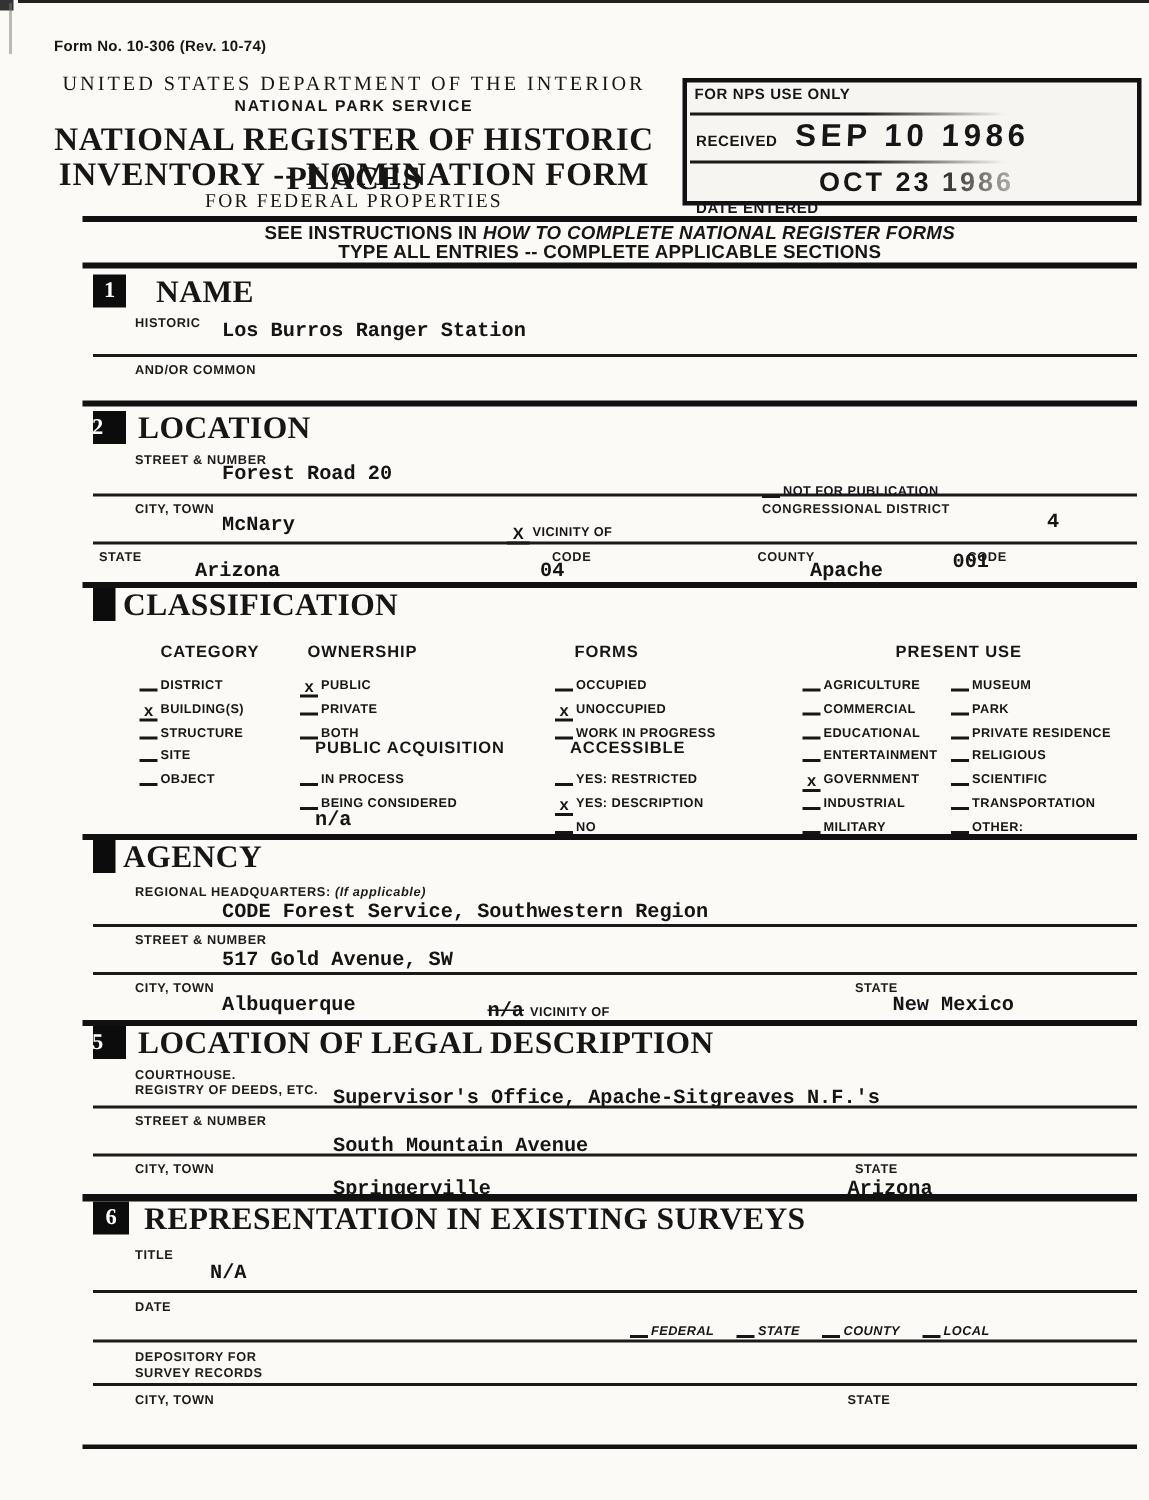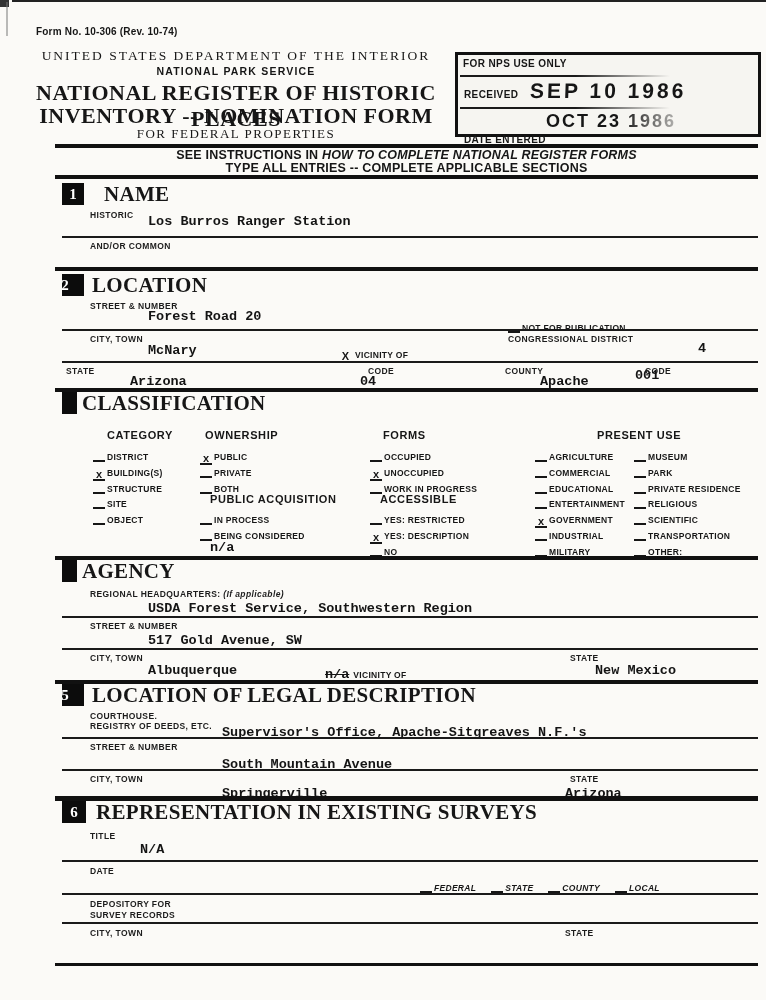--- a/index.html
+++ b/index.html
@@ -167,21 +167,21 @@
     <div class="citem"><span class="mk"></span><span class="clbl">RELIGIOUS</span></div>
     <div class="citem"><span class="mk"></span><span class="clbl">SCIENTIFIC</span></div>
     <div class="citem"><span class="mk"></span><span class="clbl">TRANSPORTATION</span></div>
     <div class="citem"><span class="mk"></span><span class="clbl">OTHER:</span></div>
   </div>
 <div class="thick" style="top:556px;"></div>
 
 <div class="numbox slim" style="left:62px;top:560px;"><span></span></div>
 <div class="sec-title" style="left:82px;top:559px;">AGENCY</div>
 <div class="flabel" style="left:90px;top:589px;"><span>REGIONAL HEADQUARTERS:</span> <span class="it">(If applicable)</span></div>
-<div class="mono" style="left:148px;top:601px;">USDA Forest Service, Southwestern Region</div>
+<div class="mono" style="left:148px;top:601px;">CODE Forest Service, Southwestern Region</div>
 <div class="rule" style="top:616px;"></div>
 <div class="flabel" style="left:90px;top:621px;">STREET &amp; NUMBER</div>
 <div class="mono" style="left:148px;top:633px;">517 Gold Avenue, SW</div>
 <div class="rule" style="top:648px;"></div>
 <div class="flabel" style="left:90px;top:653px;">CITY, TOWN</div>
 <div class="flabel" style="left:570px;top:653px;">STATE</div>
 <div class="mono" style="left:148px;top:663px;">Albuquerque</div>
 <div class="inlineitem" style="left:325px;top:664px;"><span class="mono strike" style="position:static;margin-right:4px;">n/a</span><span class="clbl">VICINITY OF</span></div>
 <div class="mono" style="left:595px;top:663px;">New Mexico</div>
 <div class="thick" style="top:680px;"></div>

